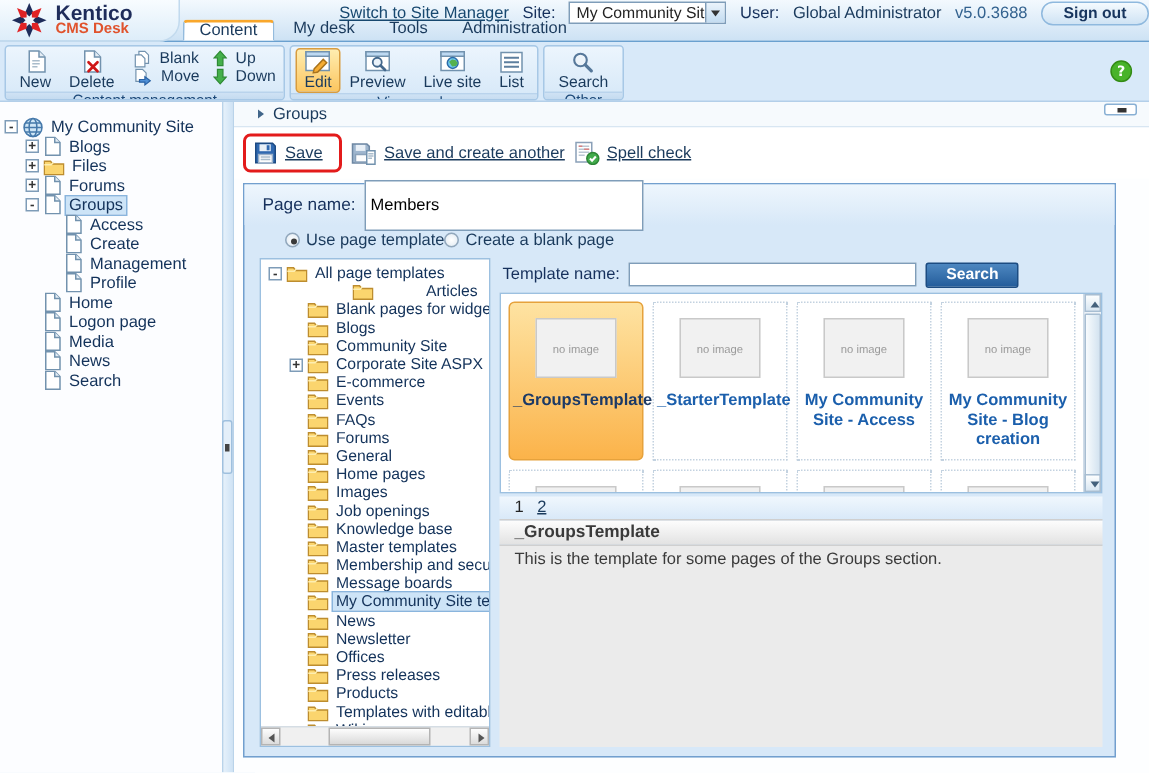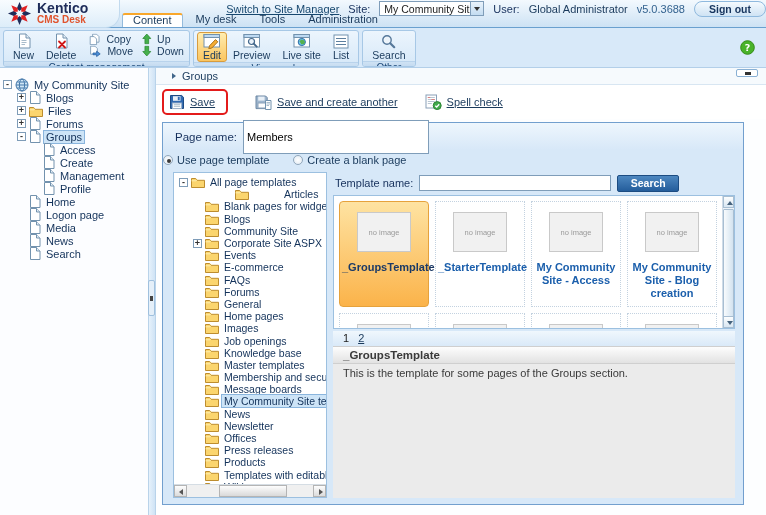--- a/index.html
+++ b/index.html
@@ -66,34 +66,34 @@
   .tlabel{padding:0 2px;color:#13325a;}
   .tlabel.sel{background:#cde4f7;outline:1px solid #8ab5dd;}
 
   
   #main{position:absolute;left:156px;top:68px;right:0;bottom:0;background:#fdfeff;}
   #breadcrumb{height:17px;background:#f6fafd;border-bottom:1px solid #d8e6f2;display:flex;align-items:center;
         padding:0 8px 0 16px;color:#1a3a5c;}
   .bc-arrow{width:0;height:0;border-left:4px solid #41668a;border-top:3px solid transparent;border-bottom:3px solid transparent;margin-right:6px;}
   #collapse-handle{margin-left:auto;width:22px;height:8px;border:1px solid #89b0d4;background:#fff;border-radius:2px;position:relative;top:-3px;}
   #collapse-handle::after{content:"";position:absolute;left:8px;top:2px;width:6px;height:3px;background:#333;}
-  #actions{height:34px;display:flex;align-items:center;gap:27px;padding-left:6px;background:#fff;}
+  #actions{height:34px;display:flex;align-items:center;gap:6px;padding-left:6px;background:#fff;}
   .save-box{display:flex;align-items:center;gap:5px;border:2px solid #e31b1b;border-radius:5px;padding:3px 11px 3px 5px;}
   .action{display:flex;align-items:center;gap:5px;}
   .action a,.save-box a{color:#1a3a5c;text-decoration:underline;}
 
   
   #form-panel{position:absolute;left:6px;top:54px;width:582px;height:383px;border:1px solid #729fce;
         background:#d7e8f8;display:flex;flex-direction:column;}
   #pagename-row{height:27px;display:flex;align-items:center;gap:6px;padding:0 12px;
         background:linear-gradient(#eef6fd,#d7e8f8);}
   #pagename-row .hb{font-size:11.5px;}
   #page-name-input{width:186px;height:17px;border:1px solid #7f9db9;font-size:11px;padding:16px 3px;
         font-family:"Liberation Sans",sans-serif;}
-  #radio-row{height:20px;display:flex;align-items:center;gap:24px;padding:0 0;}
+  #radio-row{height:20px;display:flex;align-items:center;padding:0 27px;}
   .radio-item{display:flex;align-items:center;cursor:default;}
   .rb{width:10px;height:10px;border-radius:50%;border:1px solid #91a7bc;background:radial-gradient(#fff,#dfe9f2);
         display:inline-block;margin-right:4px;position:relative;}
   .rb.checked::after{content:"";position:absolute;left:2.5px;top:2.5px;width:4px;height:4px;border-radius:50%;background:#3a3a3a;}
   #selector{flex:1;display:flex;gap:6px;padding:2px 8px 6px 10px;min-height:0;}
   #tpl-tree{flex:0 0 154px;position:relative;background:#fff;border:1px solid #9cc0e0;}
   #tpl-tree-items{position:absolute;left:0;right:0;top:0;bottom:13px;overflow:hidden;padding:3px 0 0 2px;font-size:10.5px;}
   #right-pane{flex:1;display:flex;flex-direction:column;min-width:0;}
   #search-row{height:22px;display:flex;align-items:center;gap:6px;padding:0 2px;}
   #search-row .hb{font-size:11px;}
@@ -208,21 +208,21 @@
             <span>Delete</span>
           </div>
           <div class="tb-col">
             <div class="tb-small">
               <span class="ic">
                 <svg width="14" height="15" viewBox="0 0 14 15">
                   <path d="M4.5 1h5L12.5 4v7h-8z" fill="#fff" stroke="#7292ae"></path>
                   <path d="M1.5 4h5L9.5 7v7h-8z" fill="#fff" stroke="#7292ae"></path>
                 </svg>
               </span>
-              <span>Copy</span>
+              <span>Blank</span>
             </div>
             <div class="tb-small">
               <span class="ic">
                 <svg width="15" height="15" viewBox="0 0 15 15">
                   <path d="M2 1h5.5L10.5 4v7H2z" fill="#fff" stroke="#7292ae"></path>
                   <path d="M5 9.5h4.5V7.2L14 10.6l-4.5 3.4v-2.3H5z" fill="#4e8fd6" stroke="#2a62a5"></path>
                 </svg>
               </span>
               <span>Move</span>
             </div>
@@ -585,31 +585,31 @@
                 <span class="tlabel">Corporate Site ASPX</span>
               </div>
               <div class="trow" style="height: 12.2px; padding-left: 17px; font-size: 10.5px;">
                 <span class="expsp"></span>
                 <span class="ic">
                   <svg width="14" height="12" viewBox="0 0 14 12">
                     <path d="M.5 11.5v-9h4.2l1.4 1.8h7.4v7.2z" fill="#fbd56e" stroke="#bd8d2f"></path>
                     <path d="M.5 4.8h4.6l1.5-1.7" fill="none" stroke="#fdeeb0"></path>
                   </svg>
                 </span>
+                <span class="tlabel">E-commerce</span>
+              </div>
+              <div class="trow" style="height: 12.2px; padding-left: 17px; font-size: 10.5px;">
+                <span class="expsp"></span>
+                <span class="ic">
+                  <svg width="14" height="12" viewBox="0 0 14 12">
+                    <path d="M.5 11.5v-9h4.2l1.4 1.8h7.4v7.2z" fill="#fbd56e" stroke="#bd8d2f"></path>
+                    <path d="M.5 4.8h4.6l1.5-1.7" fill="none" stroke="#fdeeb0"></path>
+                  </svg>
+                </span>
                 <span class="tlabel">Events</span>
-              </div>
-              <div class="trow" style="height: 12.2px; padding-left: 17px; font-size: 10.5px;">
-                <span class="expsp"></span>
-                <span class="ic">
-                  <svg width="14" height="12" viewBox="0 0 14 12">
-                    <path d="M.5 11.5v-9h4.2l1.4 1.8h7.4v7.2z" fill="#fbd56e" stroke="#bd8d2f"></path>
-                    <path d="M.5 4.8h4.6l1.5-1.7" fill="none" stroke="#fdeeb0"></path>
-                  </svg>
-                </span>
-                <span class="tlabel">E-commerce</span>
               </div>
               <div class="trow" style="height: 12.2px; padding-left: 17px; font-size: 10.5px;">
                 <span class="expsp"></span>
                 <span class="ic">
                   <svg width="14" height="12" viewBox="0 0 14 12">
                     <path d="M.5 11.5v-9h4.2l1.4 1.8h7.4v7.2z" fill="#fbd56e" stroke="#bd8d2f"></path>
                     <path d="M.5 4.8h4.6l1.5-1.7" fill="none" stroke="#fdeeb0"></path>
                   </svg>
                 </span>
                 <span class="tlabel">FAQs</span>

